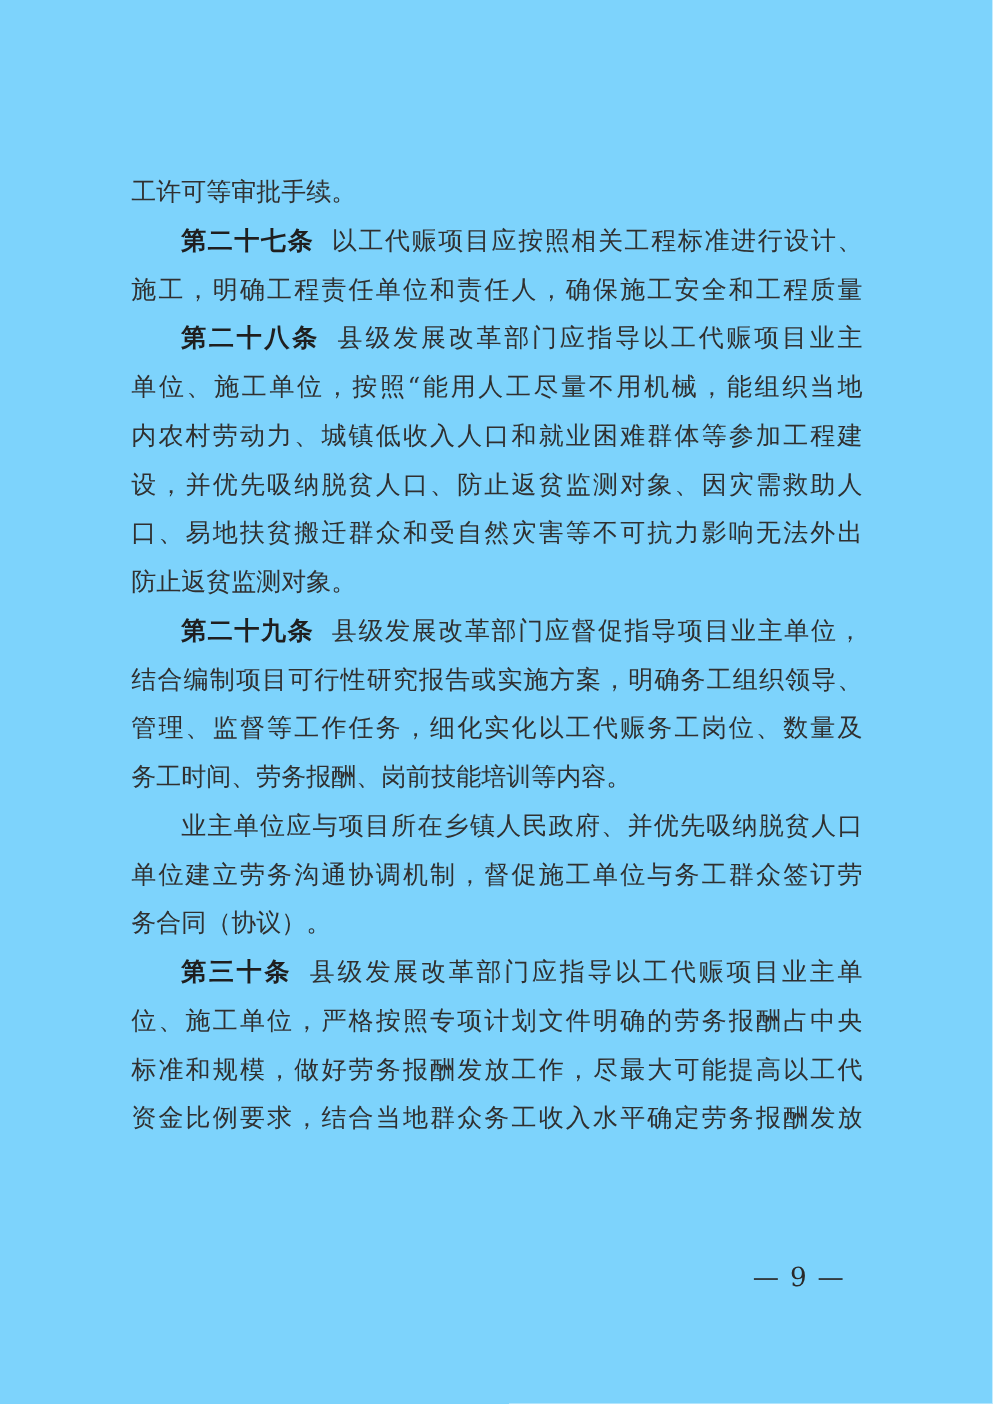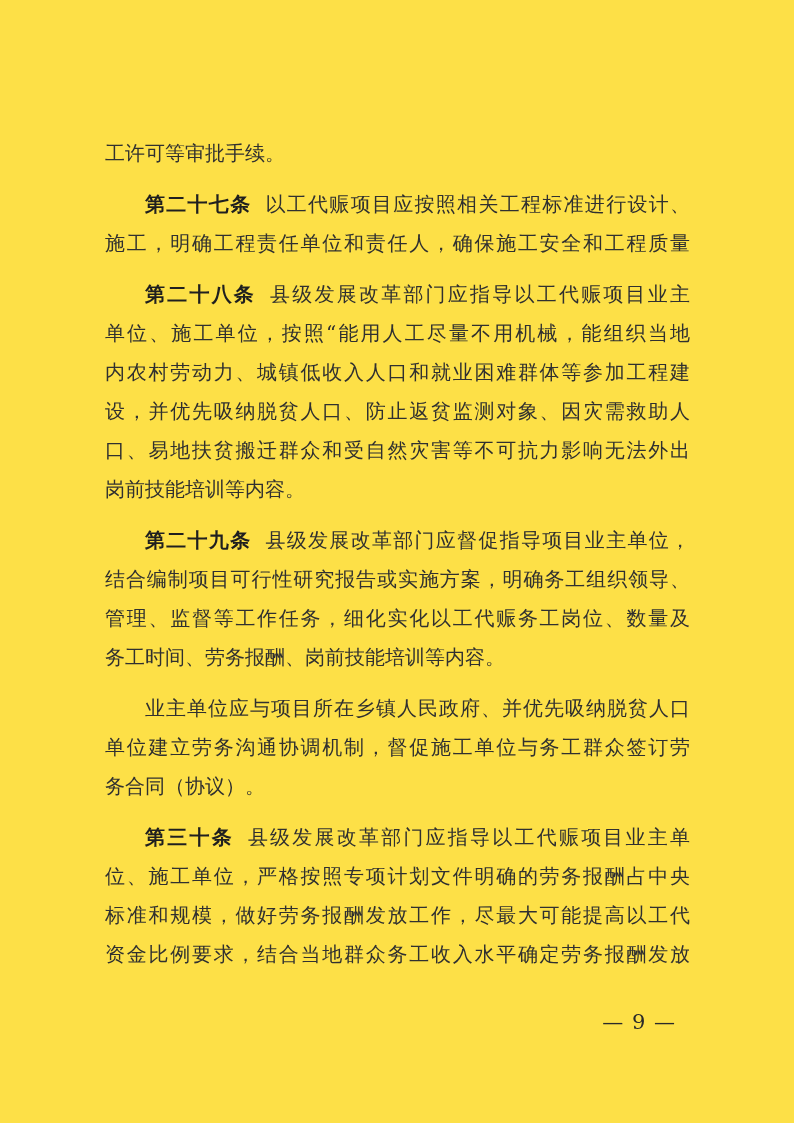--- a/index.html
+++ b/index.html
@@ -4,21 +4,21 @@
 <style>
   html, body {
     margin: 0;
     padding: 0;
     background: #ffffff;
   }
   .page {
     position: relative;
     width: 794px;
     height: 1123px;
-    background: #fde047;
+    background: #7dd3fc;
     overflow: hidden;
     font-family: "DejaVu Serif", "Liberation Serif", serif;
     color: #303030;
   }
   .textblock {
     position: absolute;
     left: 105px;
     top: 134px;
     width: 585px;
   }
@@ -30,21 +30,20 @@
     text-align: justify;
     text-align-last: justify;
     text-justify: inter-character;
   }
   .line.short {
     text-align: left;
     text-align-last: left;
   }
   .line.indent {
     text-indent: 2em;
-    margin-top: 12px;
   }
   .b {
     font-weight: 700;
     color: #1f1f1f;
     margin-right: 14px;
   }
   .b:empty {
     display: none;
     margin: 0;
   }
@@ -75,21 +74,21 @@
 
     <div class="line"><span>单位、施工单位，按照“能用人工尽量不用机械，能组织当地</span></div>
 
 
     <div class="line"><span>内农村劳动力、城镇低收入人口和就业困难群体等参加工程建</span></div>
 
     <div class="line"><span>设，并优先吸纳脱贫人口、防止返贫监测对象、因灾需救助人</span></div>
 
     <div class="line"><span>口、易地扶贫搬迁群众和受自然灾害等不可抗力影响无法外出</span></div>
 
-    <div class="line short"><span>岗前技能培训等内容。</span></div>
+    <div class="line short"><span>防止返贫监测对象。</span></div>
 
     <div class="line indent"><span class="b">第二十九条</span><span>县级发展改革部门应督促指导项目业主单位，</span></div>
 
     <div class="line"><span>结合编制项目可行性研究报告或实施方案，明确务工组织领导、</span></div>
 
     <div class="line"><span>管理、监督等工作任务，细化实化以工代赈务工岗位、数量及</span></div>
 
     <div class="line short"><span>务工时间、劳务报酬、岗前技能培训等内容。</span></div>
 
     <div class="line indent"><span>业主单位应与项目所在乡镇人民政府、并优先吸纳脱贫人口</span></div>

